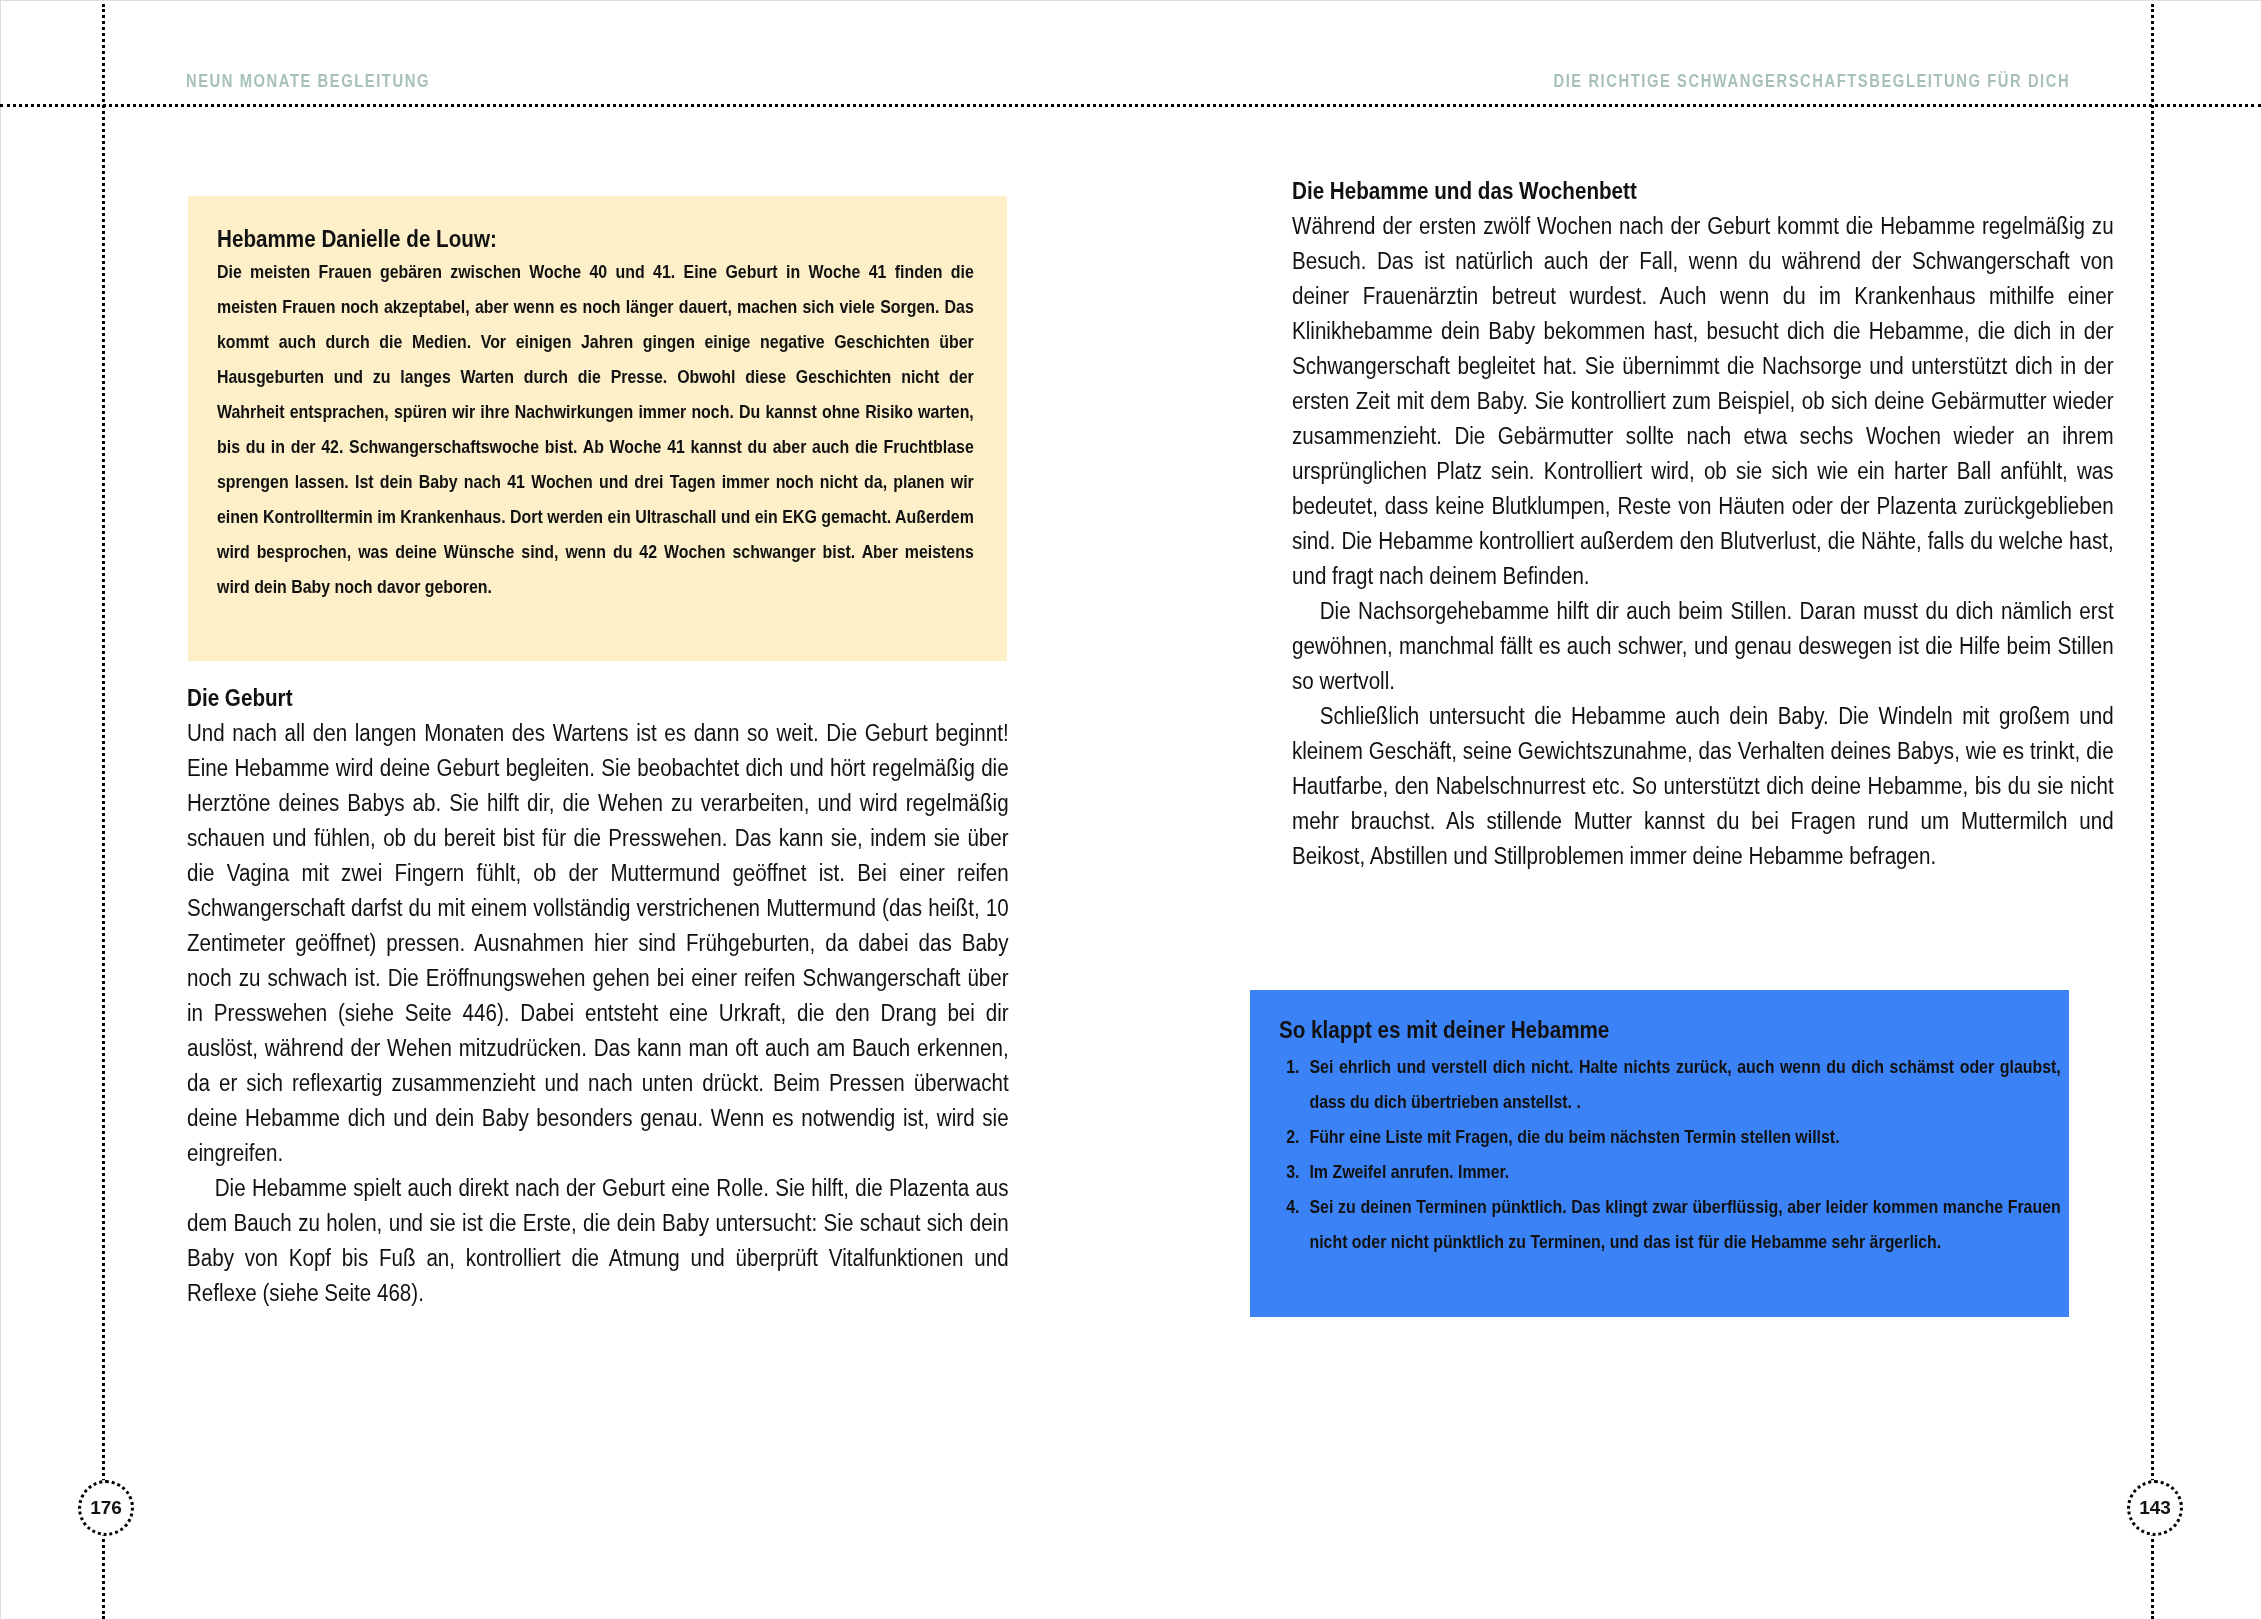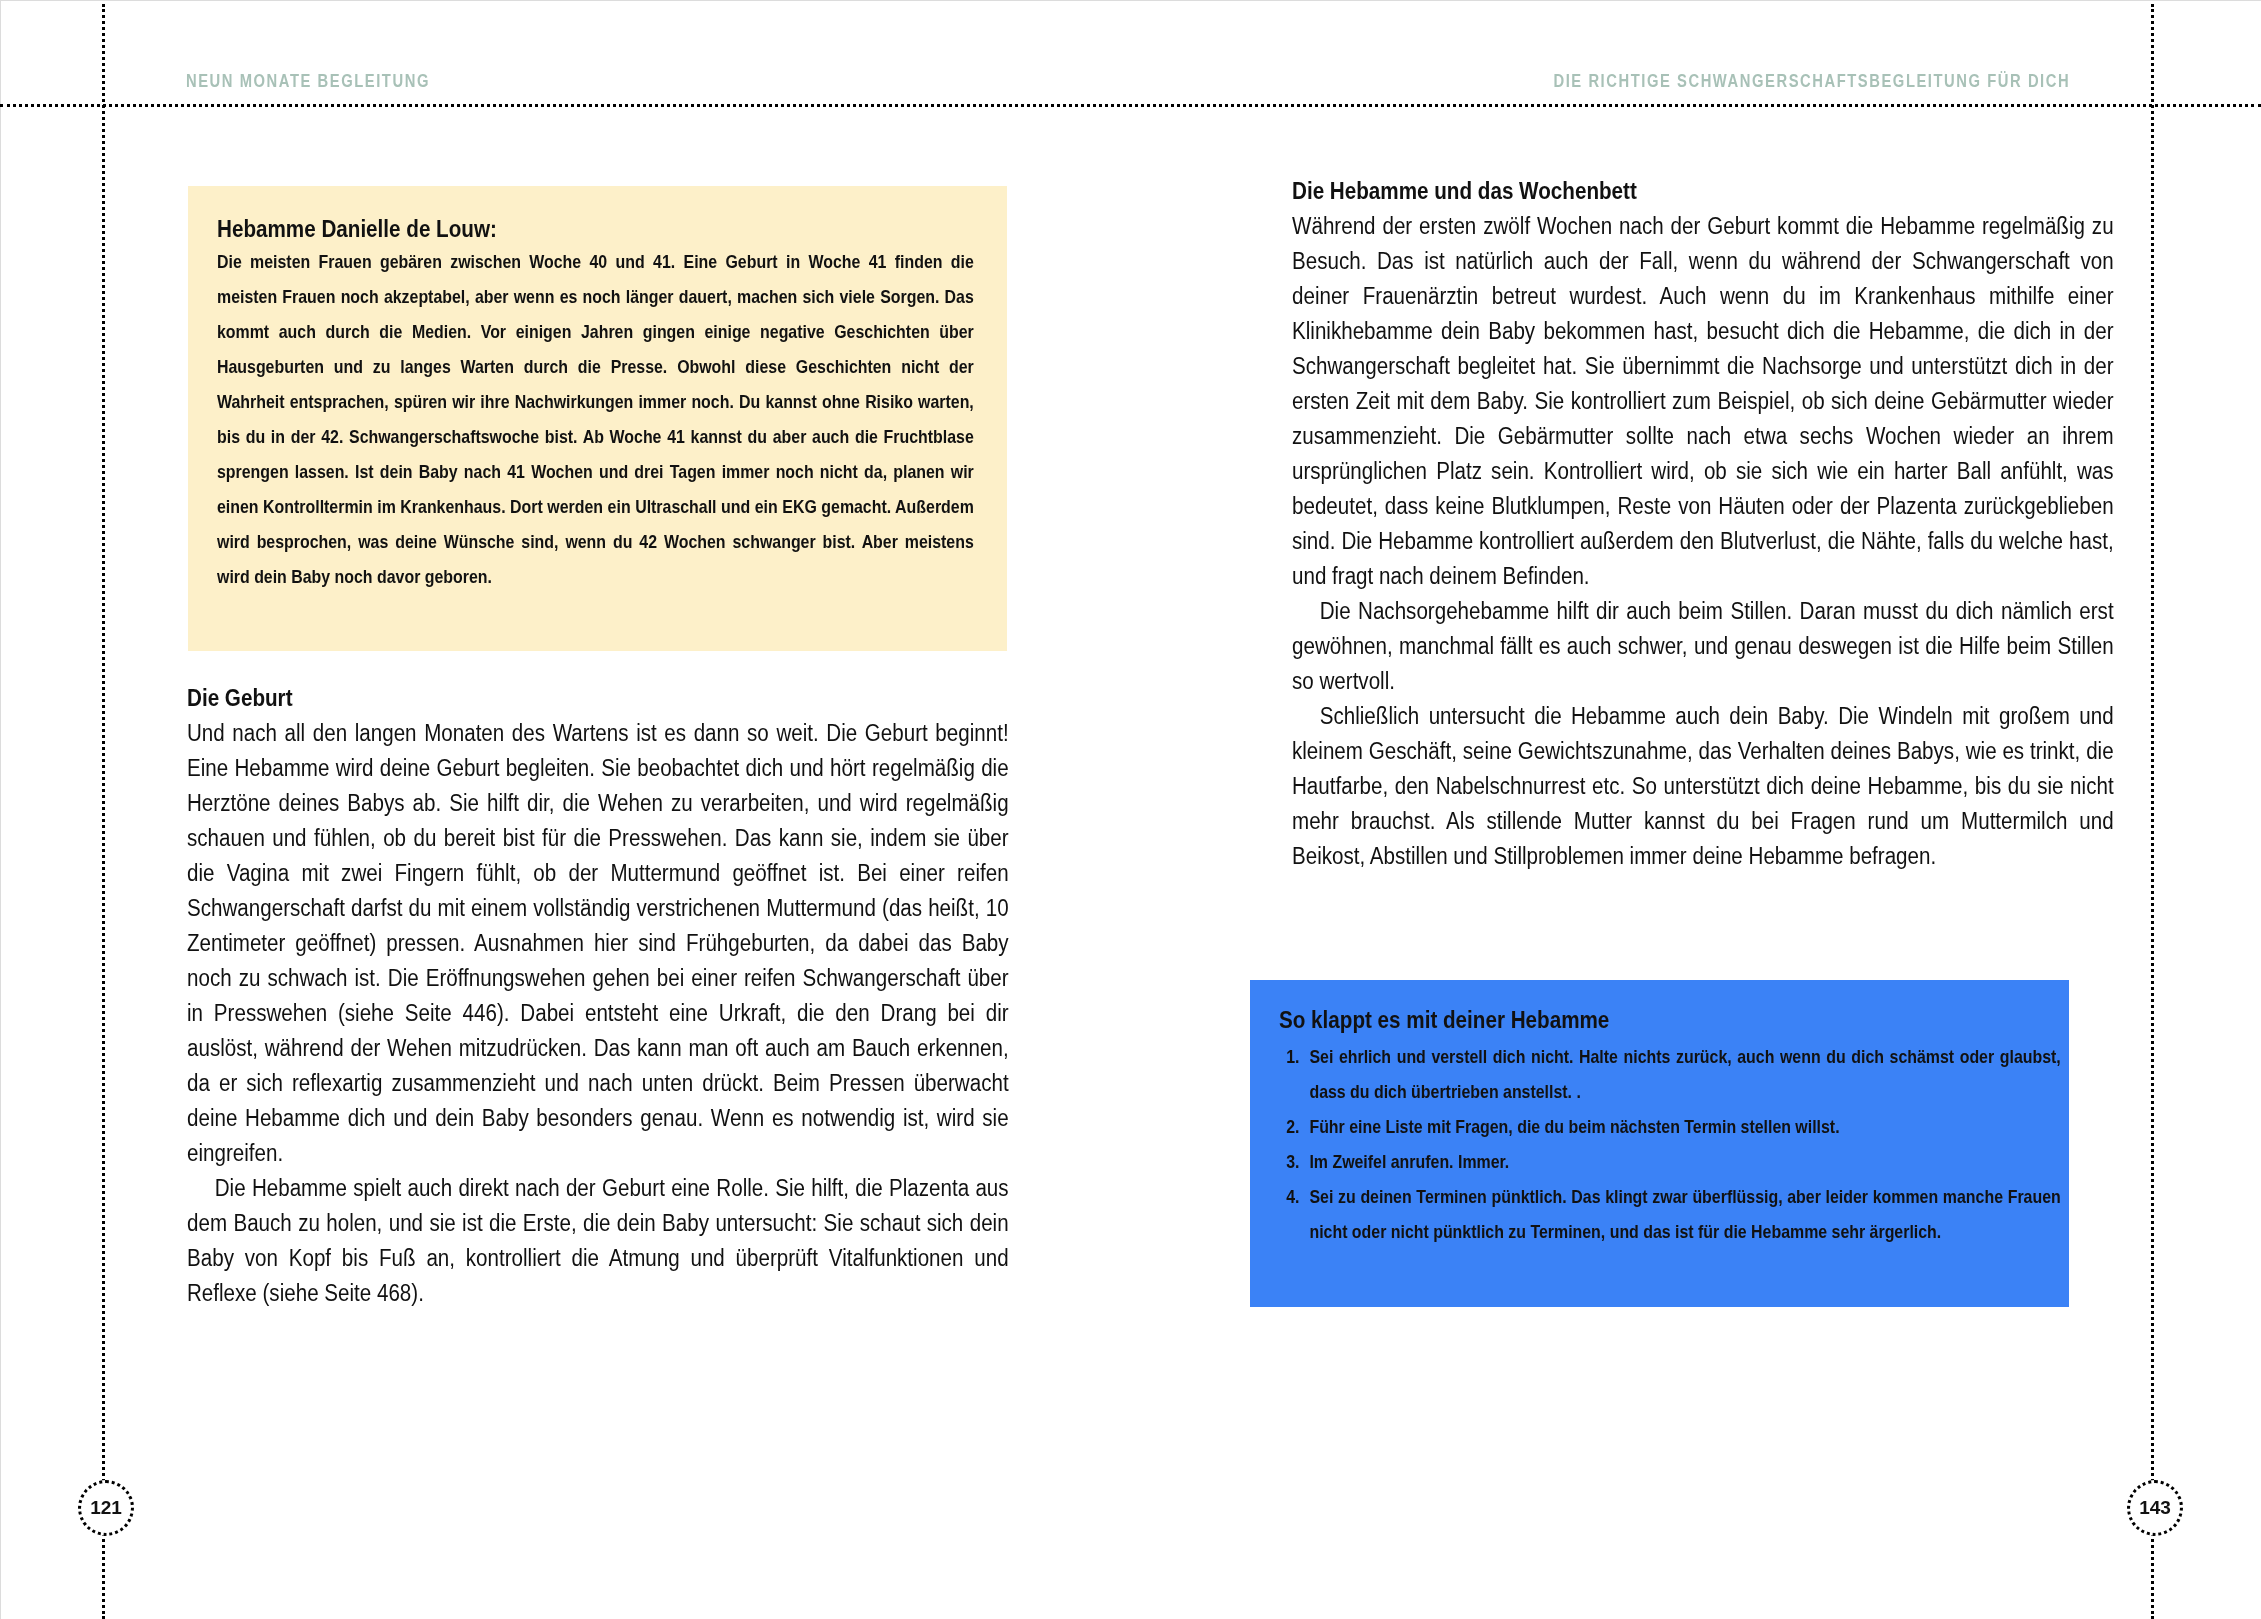--- a/index.html
+++ b/index.html
@@ -12,21 +12,21 @@
              color:#a8c1b7; transform:scaleX(0.82); white-space:nowrap; }
   #rh-left { left:186px; transform-origin:left center; }
   #rh-right { right:191px; transform-origin:right center; }
 
   .pagenum { position:absolute; width:50px; height:50px; border:3.2px dotted #000; border-radius:50%;
              background:#fff; display:flex; align-items:center; justify-content:center;
              font-weight:bold; font-size:19px; color:#111; }
   #pn-left { left:78px; top:1480px; }
   #pn-right { left:2127px; top:1480px; }
 
-  .box { position:absolute; box-sizing:border-box; }
+  .box { position:absolute; box-sizing:border-box;margin-top:10px; }
   .box-yellow { left:188px; top:186px; width:819px; height:465px; background:#fdf0c9; padding:27px 29px 0 29px; }
   .box-green { left:1250px; top:980px; width:819px; height:327px; background:#3b82f6; padding:24px 29px 0 29px; }
   .box-title { font-weight:bold; font-size:24px; line-height:31px; transform:scaleX(0.86); transform-origin:left top; white-space:nowrap; }
   .box-text { font-weight:bold; font-size:18.5px; line-height:35px; text-align:justify; width:880px;
               transform:scaleX(0.86); transform-origin:left top; }
 
   .col { position:absolute; box-sizing:border-box; }
   #col-left { left:187px; top:680px; width:822px; }
   #col-right { left:1248px; top:173px; width:822px;margin-left:44px; }
   .sec-head { font-weight:bold; font-size:24px; line-height:36px; transform:scaleX(0.86); transform-origin:left top; white-space:nowrap; }
@@ -76,15 +76,15 @@
 <div class="box box-green">
   <div class="box-title">So klappt es mit deiner Hebamme</div>
   <ol class="tips">
     <li>Sei ehrlich und verstell dich nicht. Halte nichts zurück, auch wenn du dich schämst oder glaubst, dass du dich übertrieben anstellst. .</li>
     <li>Führ eine Liste mit Fragen, die du beim nächsten Termin stellen willst.</li>
     <li>Im Zweifel anrufen. Immer.</li>
     <li>Sei zu deinen Terminen pünktlich. Das klingt zwar überflüssig, aber leider kommen manche Frauen nicht oder nicht pünktlich zu Terminen, und das ist für die Heb­amme sehr ärgerlich.</li>
   </ol>
 </div>
 
-<div class="pagenum" id="pn-left">121</div>
+<div class="pagenum" id="pn-left">176</div>
 <div class="pagenum" id="pn-right">143</div>
 
 
 </body></html>

